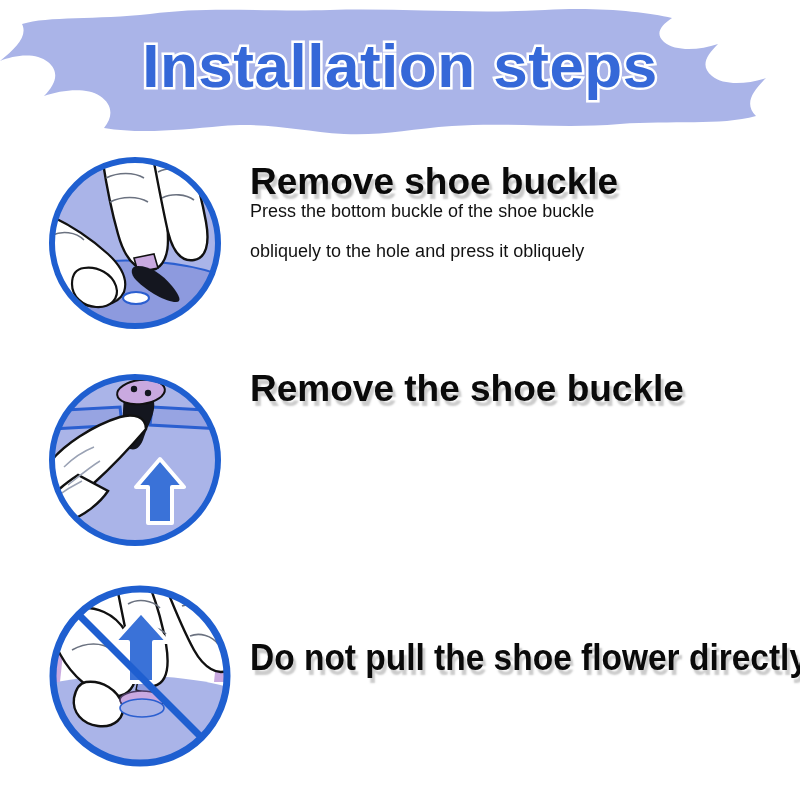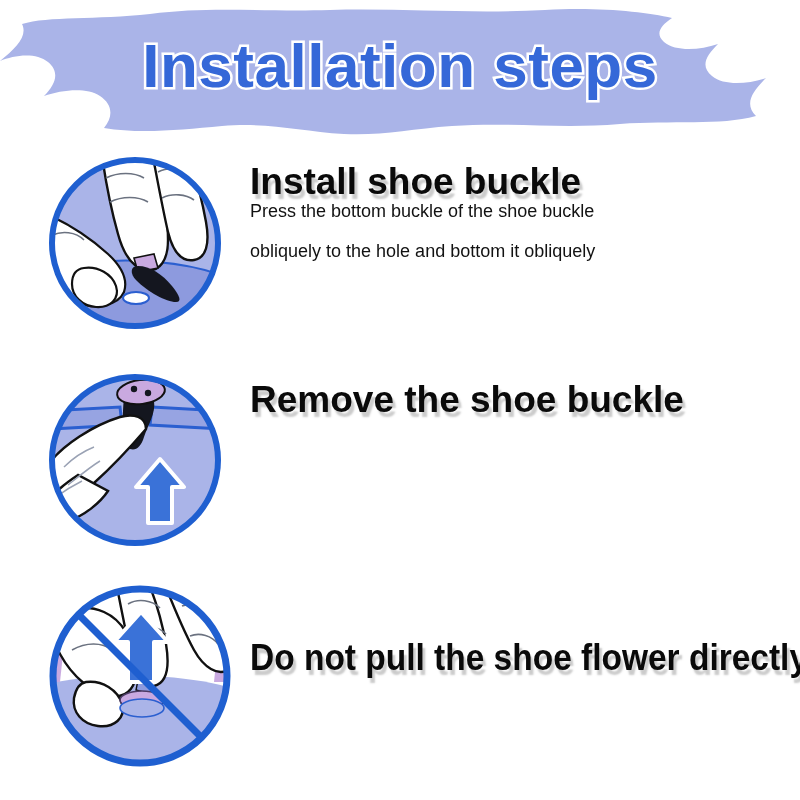--- a/index.html
+++ b/index.html
@@ -88,21 +88,21 @@
     font-size: 19.5px;
   }
 
   
   #row-install      { top: 150px; }
   #row-install .textblock   { top: 12px; }
   #row-install .body-line:nth-of-type(1) { margin-top: 23px; }
   #row-install .body-line + .body-line   { margin-top: 22px; }
 
   #row-remove       { top: 367px; }
-  #row-remove .textblock    { top: 13px; }
+  #row-remove .textblock    { top: 2px; }
   #row-remove .body-line:nth-of-type(1)  { margin-top: 17px; }
   #row-remove .body-line + .body-line    { margin-top: 21px; }
 
   #row-donot        { top: 578px; }
   #row-donot .figure { left: 42px; width: 196px; height: 196px; }
   #row-donot .textblock     { top: 61px; }
 </style>
 </head>
 <body>
 
@@ -171,23 +171,23 @@
         <path d="M 96,116 C 108,116 120,124 130,136 C 138,146 140,152 134,152
                  C 124,152 106,142 94,130 C 88,124 88,116 96,116 Z" fill="#14161f"></path>
 
         <ellipse cx="94" cy="148" rx="13" ry="6" fill="#ffffff" stroke="#2b5fd0" stroke-width="2"></ellipse>
       </g>
       <circle cx="93" cy="93" r="83" fill="none" stroke="#1f5fd0" stroke-width="6"></circle>
     </svg>
   </div>
 
   <div class="textblock">
-    <div class="heading">Install shoe buckle</div>
+    <div class="heading">Remove shoe buckle</div>
     <div class="body-line">Press the bottom buckle of the shoe buckle</div>
-    <div class="body-line">obliquely to the hole and bottom it obliquely</div>
+    <div class="body-line">obliquely to the hole and press it obliquely</div>
   </div>
 </div>
 
 <div class="row" id="row-remove">
 
   <div class="figure">
     <svg viewBox="0 0 186 186" width="186" height="186">
       <defs>
         <clipPath id="clipB">
             <circle cx="93" cy="93" r="83"></circle>

